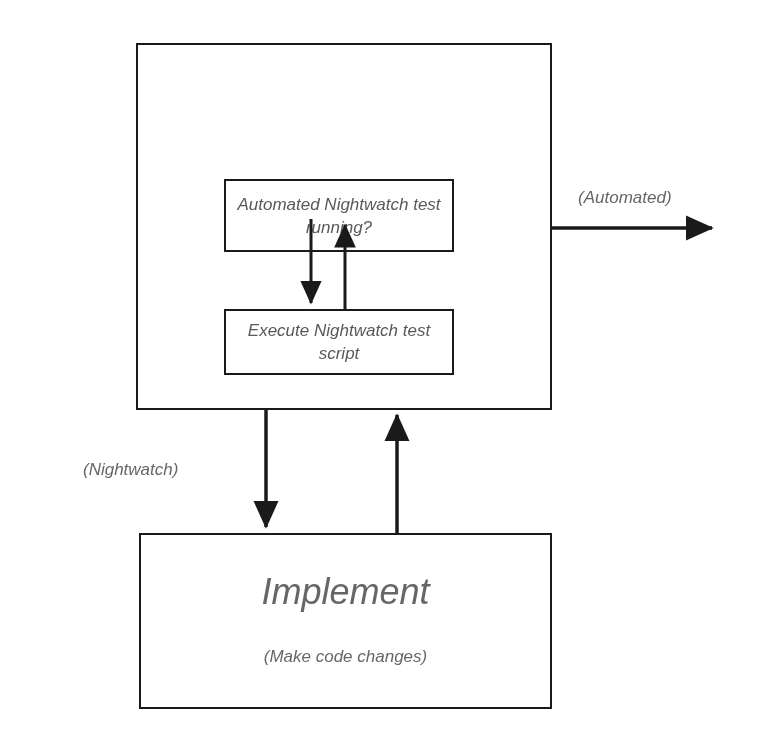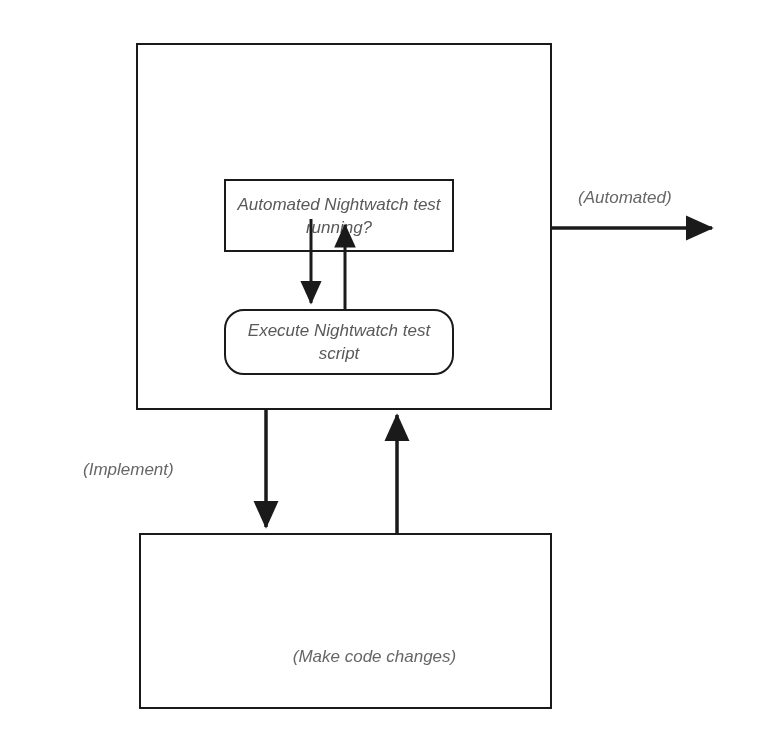--- a/index.html
+++ b/index.html
@@ -62,21 +62,20 @@
     width: 230px;
     height: 73px;
     margin-top: 33px;
   }
 
   #execute-test-box {
     left: 224px;
     top: 309px;
     width: 230px;
     height: 66px;
-    border-radius: 20px;
   }
 
   
   .heading {
     position: absolute;
     font-style: italic;
     font-weight: 400;
     color: #666666;
     white-space: nowrap;
     text-align: center;
@@ -105,21 +104,20 @@
     font-size: 36px;
     line-height: 44px;
   }
 
   #implement-subtitle {
     left: 139px;
     top: 645px;
     width: 413px;
     font-size: 17px;
     line-height: 24px;
-    padding-left: 29px;
   }
 
   .inner-label {
     font-style: italic;
     font-size: 17px;
     line-height: 23px;
     color: #595959;
     padding: 0 6px;
   }
 
@@ -162,24 +160,25 @@
 
   <div class="inner-box" id="check-test-box">
     <span class="inner-label">Automated Nightwatch test running?</span>
   </div>
 
   <div class="inner-box" id="execute-test-box">
     <span class="inner-label">Execute Nightwatch test script</span>
   </div>
 
   <div class="box" id="implement-box"></div>
+  <div class="heading" id="implement-title">Implement</div>
   <div class="heading" id="implement-subtitle">(Make code changes)</div>
 
   <div class="edge-label" id="complete-label">(Automated)</div>
-  <div class="edge-label" id="incomplete-label">(Implement)</div>
+  <div class="edge-label" id="incomplete-label">(Nightwatch)</div>
 
   <svg id="connectors" viewBox="0 0 757 756" xmlns="http://www.w3.org/2000/svg">
     <defs>
       <marker id="arrowhead" markerWidth="9" markerHeight="9" refX="7.5" refY="4" orient="auto" markerUnits="strokeWidth">
         <path d="M0,0.4 L8,4 L0,7.6 z" fill="#1a1a1a"></path>
       </marker>
     </defs>
 
     <line x1="311" y1="219" x2="311" y2="303" stroke="#1a1a1a" stroke-width="3" marker-end="url(#arrowhead)"></line>
 

